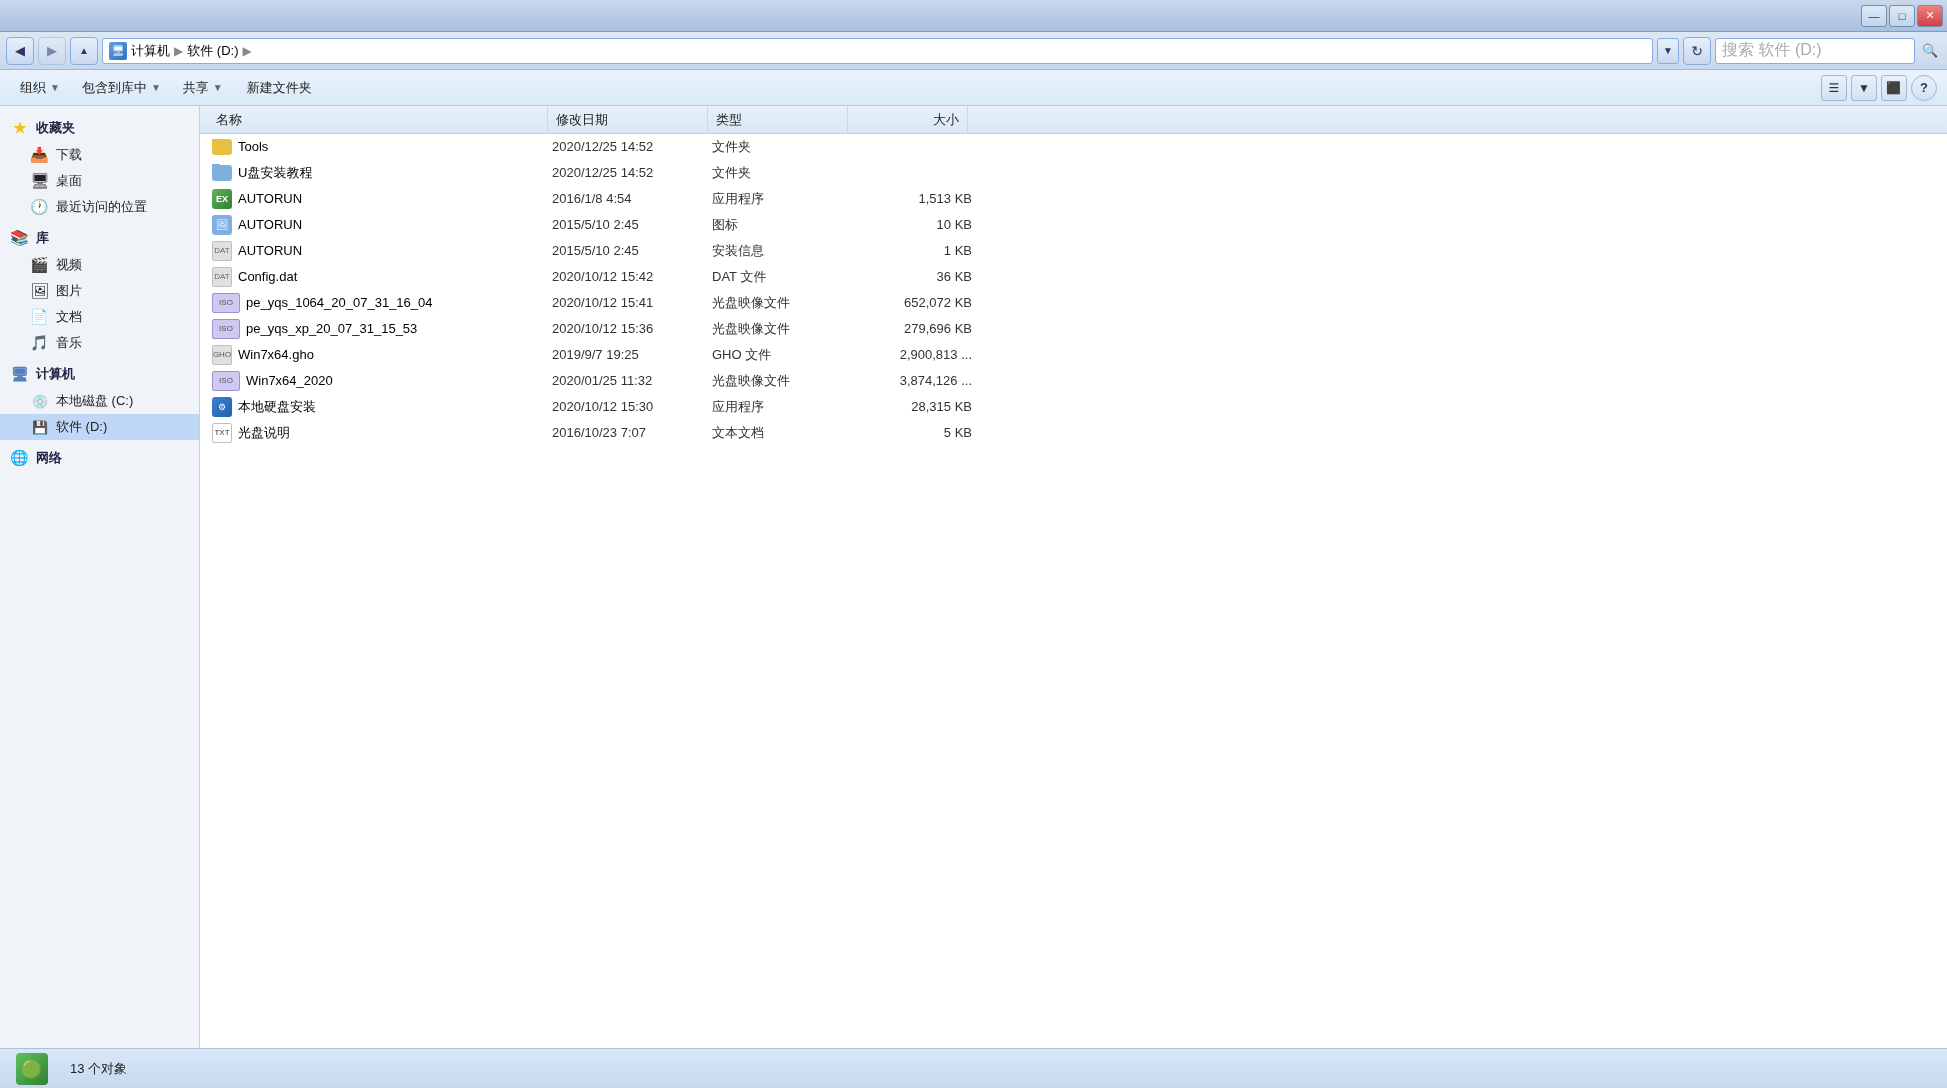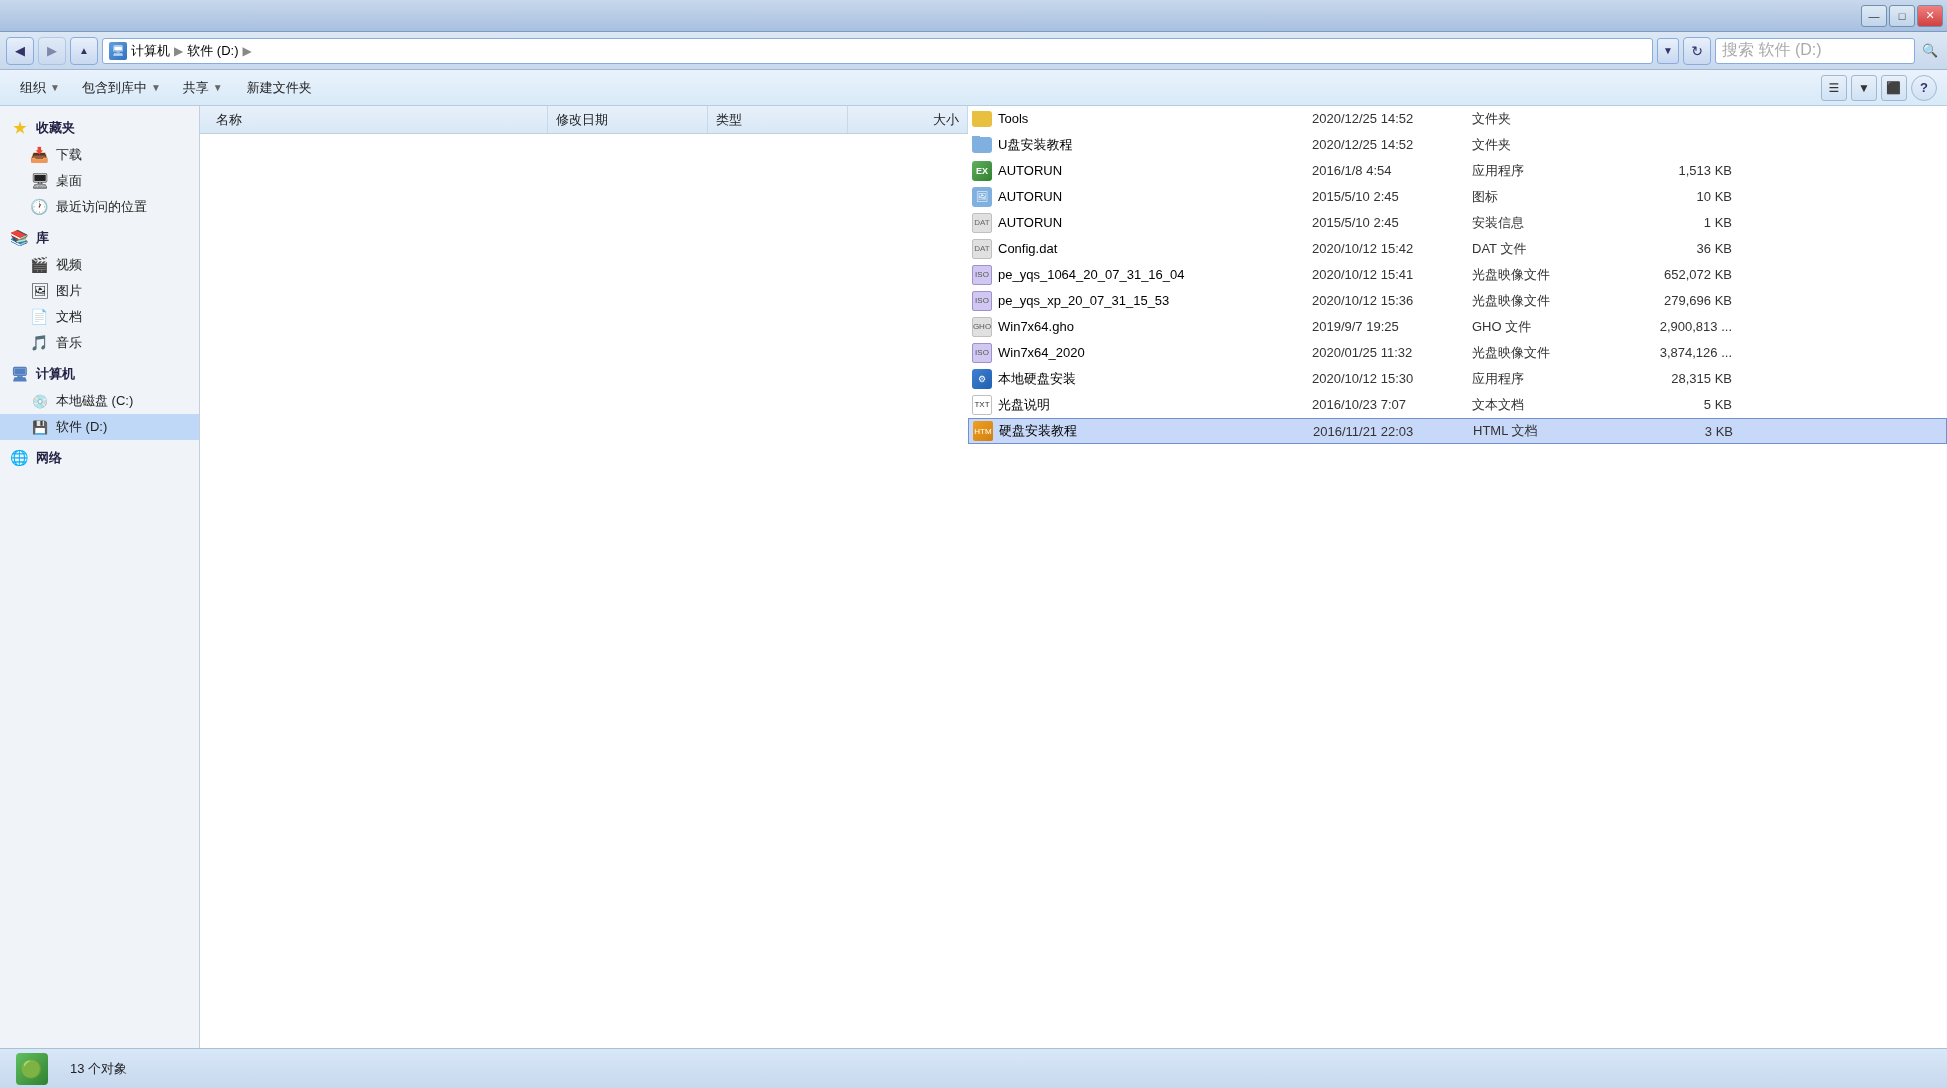--- a/index.html
+++ b/index.html
@@ -267,21 +267,21 @@
     .active-drive {
       background: #c0d8f8;
     }
 
     
     .content-area {
       flex: 1;
       background: #fff;
       overflow: hidden;
       display: flex;
-      flex-direction: row;
+      flex-direction: column;
     }
 
     
     .col-headers {
       display: flex;
       align-items: center;
       height: 28px;
       background: linear-gradient(to bottom, #e8f0fa, #d8e8f6);
       border-bottom: 1px solid #c0d0e0;
       padding: 0 0 0 8px;
@@ -303,21 +303,21 @@
 
     
     .file-list {
       flex: 1;
       overflow-y: auto;
     }
     .file-row {
       display: flex;
       align-items: center;
       height: 26px;
-      padding: 0 4px;
+      padding: 0 12px;
       cursor: pointer;
       border-bottom: 1px solid transparent;
     }
     .file-row.selected { background: #c8d8f8; border: 1px solid #7090d0; }
     .file-name {
       width: 340px;
       display: flex;
       align-items: center;
       gap: 6px;
       font-size: 13px;
@@ -410,21 +410,21 @@
       border-radius: 2px;
       border: 1px solid #c0c0c0;
       display: flex;
       align-items: center;
       justify-content: center;
       font-size: 8px;
       color: #555;
       flex-shrink: 0;
     }
     .icon-iso {
-      width: 20px;
+      width: 28px;
       height: 20px;
       background: #d0c8f0;
       border-radius: 2px;
       border: 1px solid #a090d0;
       display: flex;
       align-items: center;
       justify-content: center;
       font-size: 8px;
       color: #555;
       flex-shrink: 0;
@@ -731,29 +731,20 @@
     </div>
         <div class="file-row">
       <div class="file-name">
         <span class="icon-txt">TXT</span>
         <span>光盘说明</span>
       </div>
       <div class="file-date">2016/10/23 7:07</div>
       <div class="file-type">文本文档</div>
       <div class="file-size">5 KB</div>
     </div>
-        <div class="file-row selected">
-      <div class="file-name">
-        <span class="icon-html">HTM</span>
-        <span>硬盘安装教程</span>
-      </div>
-      <div class="file-date">2016/11/21 22:03</div>
-      <div class="file-type">HTML 文档</div>
-      <div class="file-size">3 KB</div>
-    </div>
       </div>
 
   </div>
 </div>
 
 <div class="status-bar">
   <div class="status-icon">🟢</div>
   <span class="status-text">13 个对象</span>
 </div>
 

